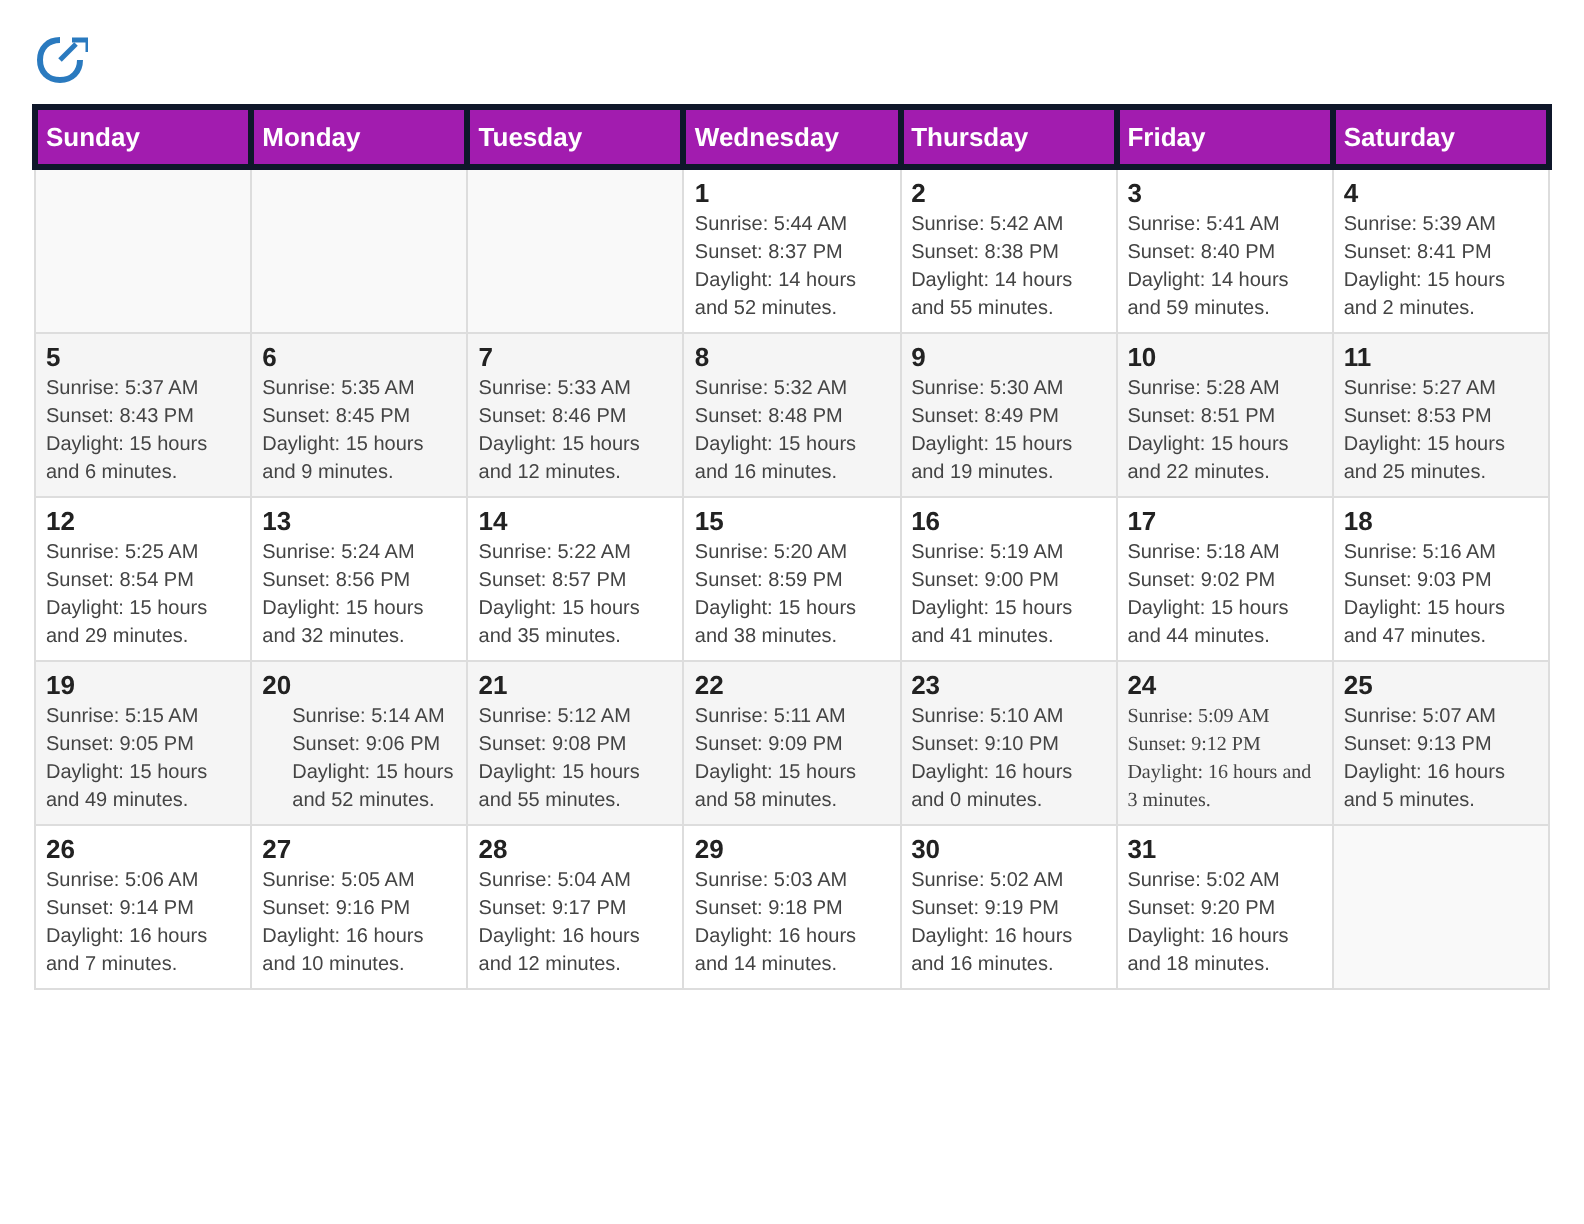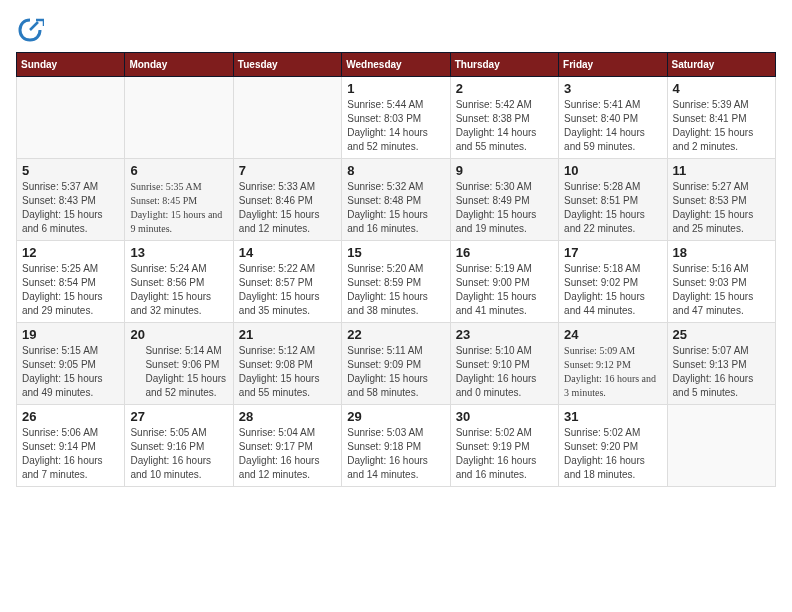--- a/index.html
+++ b/index.html
@@ -38,27 +38,27 @@
     .location-title {
       font-size: 16px;
       color: #333;
     }
     .calendar {
       width: 100%;
       border-collapse: collapse;
       border: 1px solid #ccc;
     }
     .calendar th {
-      background-color: #7f1d1d;
+      background-color: #a21caf;
       color: #fff;
-      font-size: 10px;
+      font-size: 13px;
       font-weight: bold;
       padding: 6px 4px;
       text-align: left;
-      border: 1px solid #0f172a;
+      border: 3px solid #0f172a;
     }
     .calendar td {
       vertical-align: top;
       padding: 4px 5px;
       border: 1px solid #ddd;
       font-size: 10.5px;
       color: #333;
       width: calc(100% / 7);
       min-height: 80px;
     }
@@ -118,21 +118,21 @@
       </tr>
   </thead>
   <tbody id="calendar-body">
   <tr>
         <td class="empty-cell"></td>
         <td class="empty-cell"></td>
         <td class="empty-cell"></td>
         <td>
           <span class="day-num">1</span>
           <div class="day-info" style="white-space: pre-line;">Sunrise: 5:44 AM
-Sunset: 8:03 PM
+Sunset: 8:37 PM
 Daylight: 14 hours and 52 minutes.</div>
         </td>
         <td>
           <span class="day-num">2</span>
           <div class="day-info" style="white-space: pre-line;">Sunrise: 5:42 AM
 Sunset: 8:38 PM
 Daylight: 14 hours and 55 minutes.</div>
         </td>
         <td>
           <span class="day-num">3</span>
@@ -149,21 +149,21 @@
       </tr>
       <tr>
         <td>
           <span class="day-num">5</span>
           <div class="day-info" style="white-space: pre-line;">Sunrise: 5:37 AM
 Sunset: 8:43 PM
 Daylight: 15 hours and 6 minutes.</div>
         </td>
         <td>
           <span class="day-num">6</span>
-          <div class="day-info" style="white-space: pre-line; font-family: Liberation Serif, serif;">Sunrise: 5:35 AM
+          <div class="day-info" style="white-space: pre-line;">Sunrise: 5:35 AM
 Sunset: 8:45 PM
 Daylight: 15 hours and 9 minutes.</div>
         </td>
         <td>
           <span class="day-num">7</span>
           <div class="day-info" style="white-space: pre-line;">Sunrise: 5:33 AM
 Sunset: 8:46 PM
 Daylight: 15 hours and 12 minutes.</div>
         </td>
         <td>

